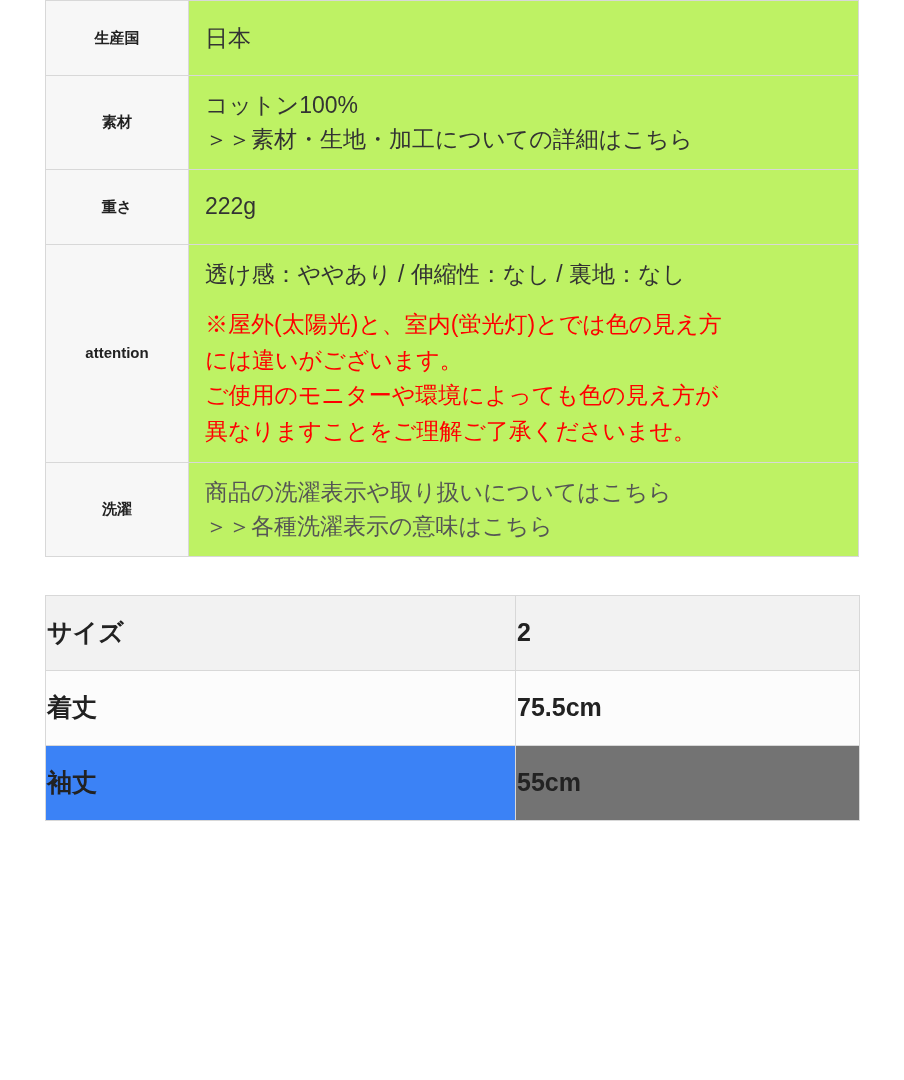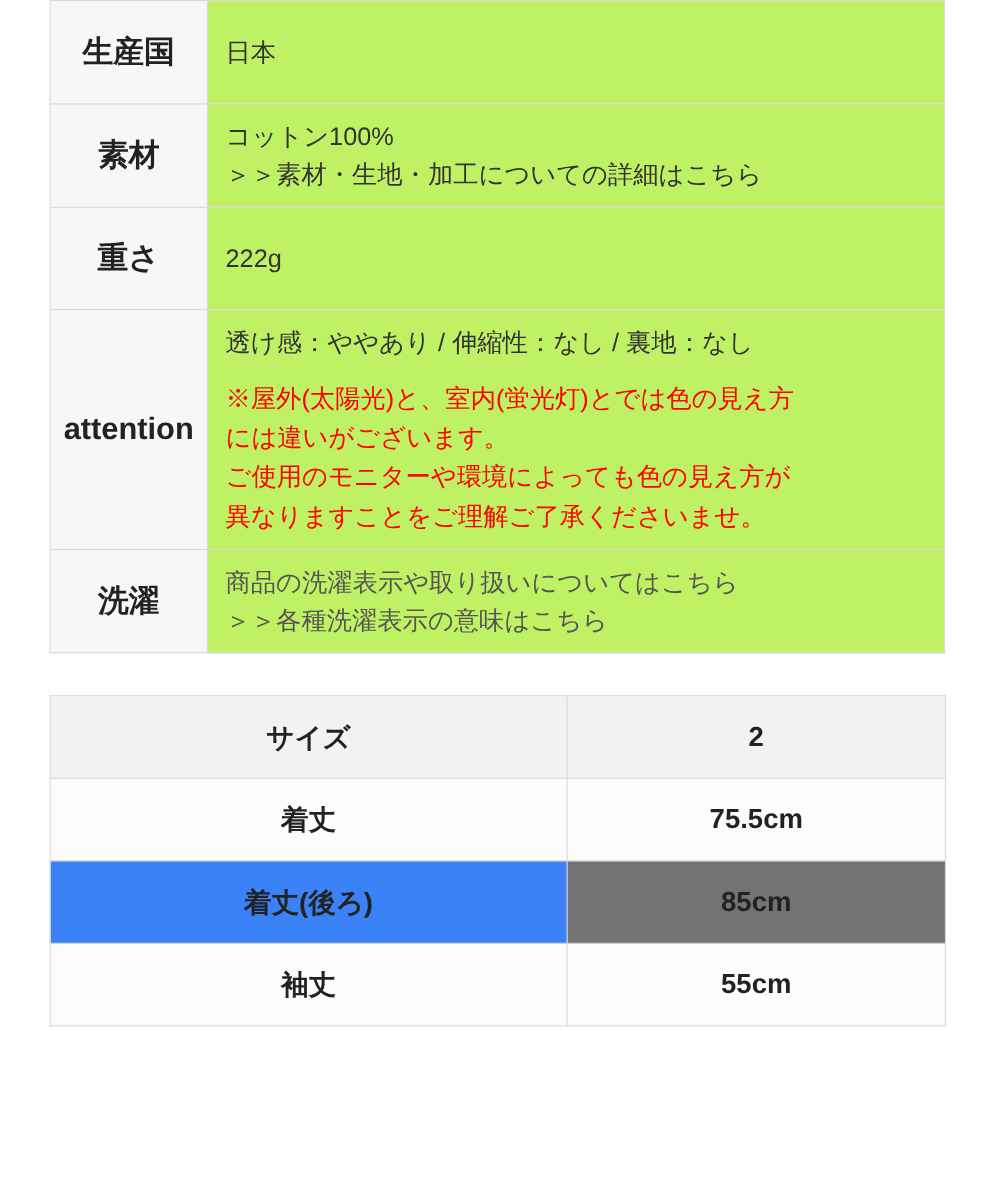--- a/index.html
+++ b/index.html
@@ -30,21 +30,21 @@
     table-layout: fixed;
     margin: 0;
   }
   table.spec tr > * {
     border: 1px solid #d8d8d8;
   }
   table.spec th {
     width: 130px;
     background: #f7f7f7;
     font-weight: bold;
-    font-size: 28px;
+    font-size: 15px;
     text-align: center;
     vertical-align: middle;
     color: #222222;
     padding: 26px 6px;
     line-height: 1.45;
     word-break: break-all;
   }
   table.spec td {
     background: #bef264;
     font-size: 23px;
@@ -76,21 +76,21 @@
 
   
   table.size {
     width: 814px;
     border-collapse: collapse;
     table-layout: fixed;
     margin-top: 38px;
   }
   table.size td, table.size th {
     border: 1px solid #d8d8d8;
-    text-align: center;
+    text-align: left;
     vertical-align: middle;
     font-size: 25px;
     font-weight: bold;
     color: #222222;
     height: 72px;
     background: #fafafa;
   }
   table.size col.c1 { width: 470px; }
   table.size col.c2 { width: 344px; }
   table.size tr.head td { background: #f2f2f2; }
@@ -155,23 +155,19 @@
     <tbody>
       <tr class="head">
         <td>サイズ</td>
         <td>2</td>
       </tr>
       <tr>
         <td class="label">着丈</td>
         <td class="value">75.5cm</td>
       </tr>
       <tr>
-        <td class="label">着丈(後ろ)</td>
-        <td class="value">85cm</td>
-      </tr>
-      <tr>
         <td class="label">袖丈</td>
         <td class="value">55cm</td>
       </tr>
     </tbody>
   </table>
 
 </div>
 
 </body></html>

